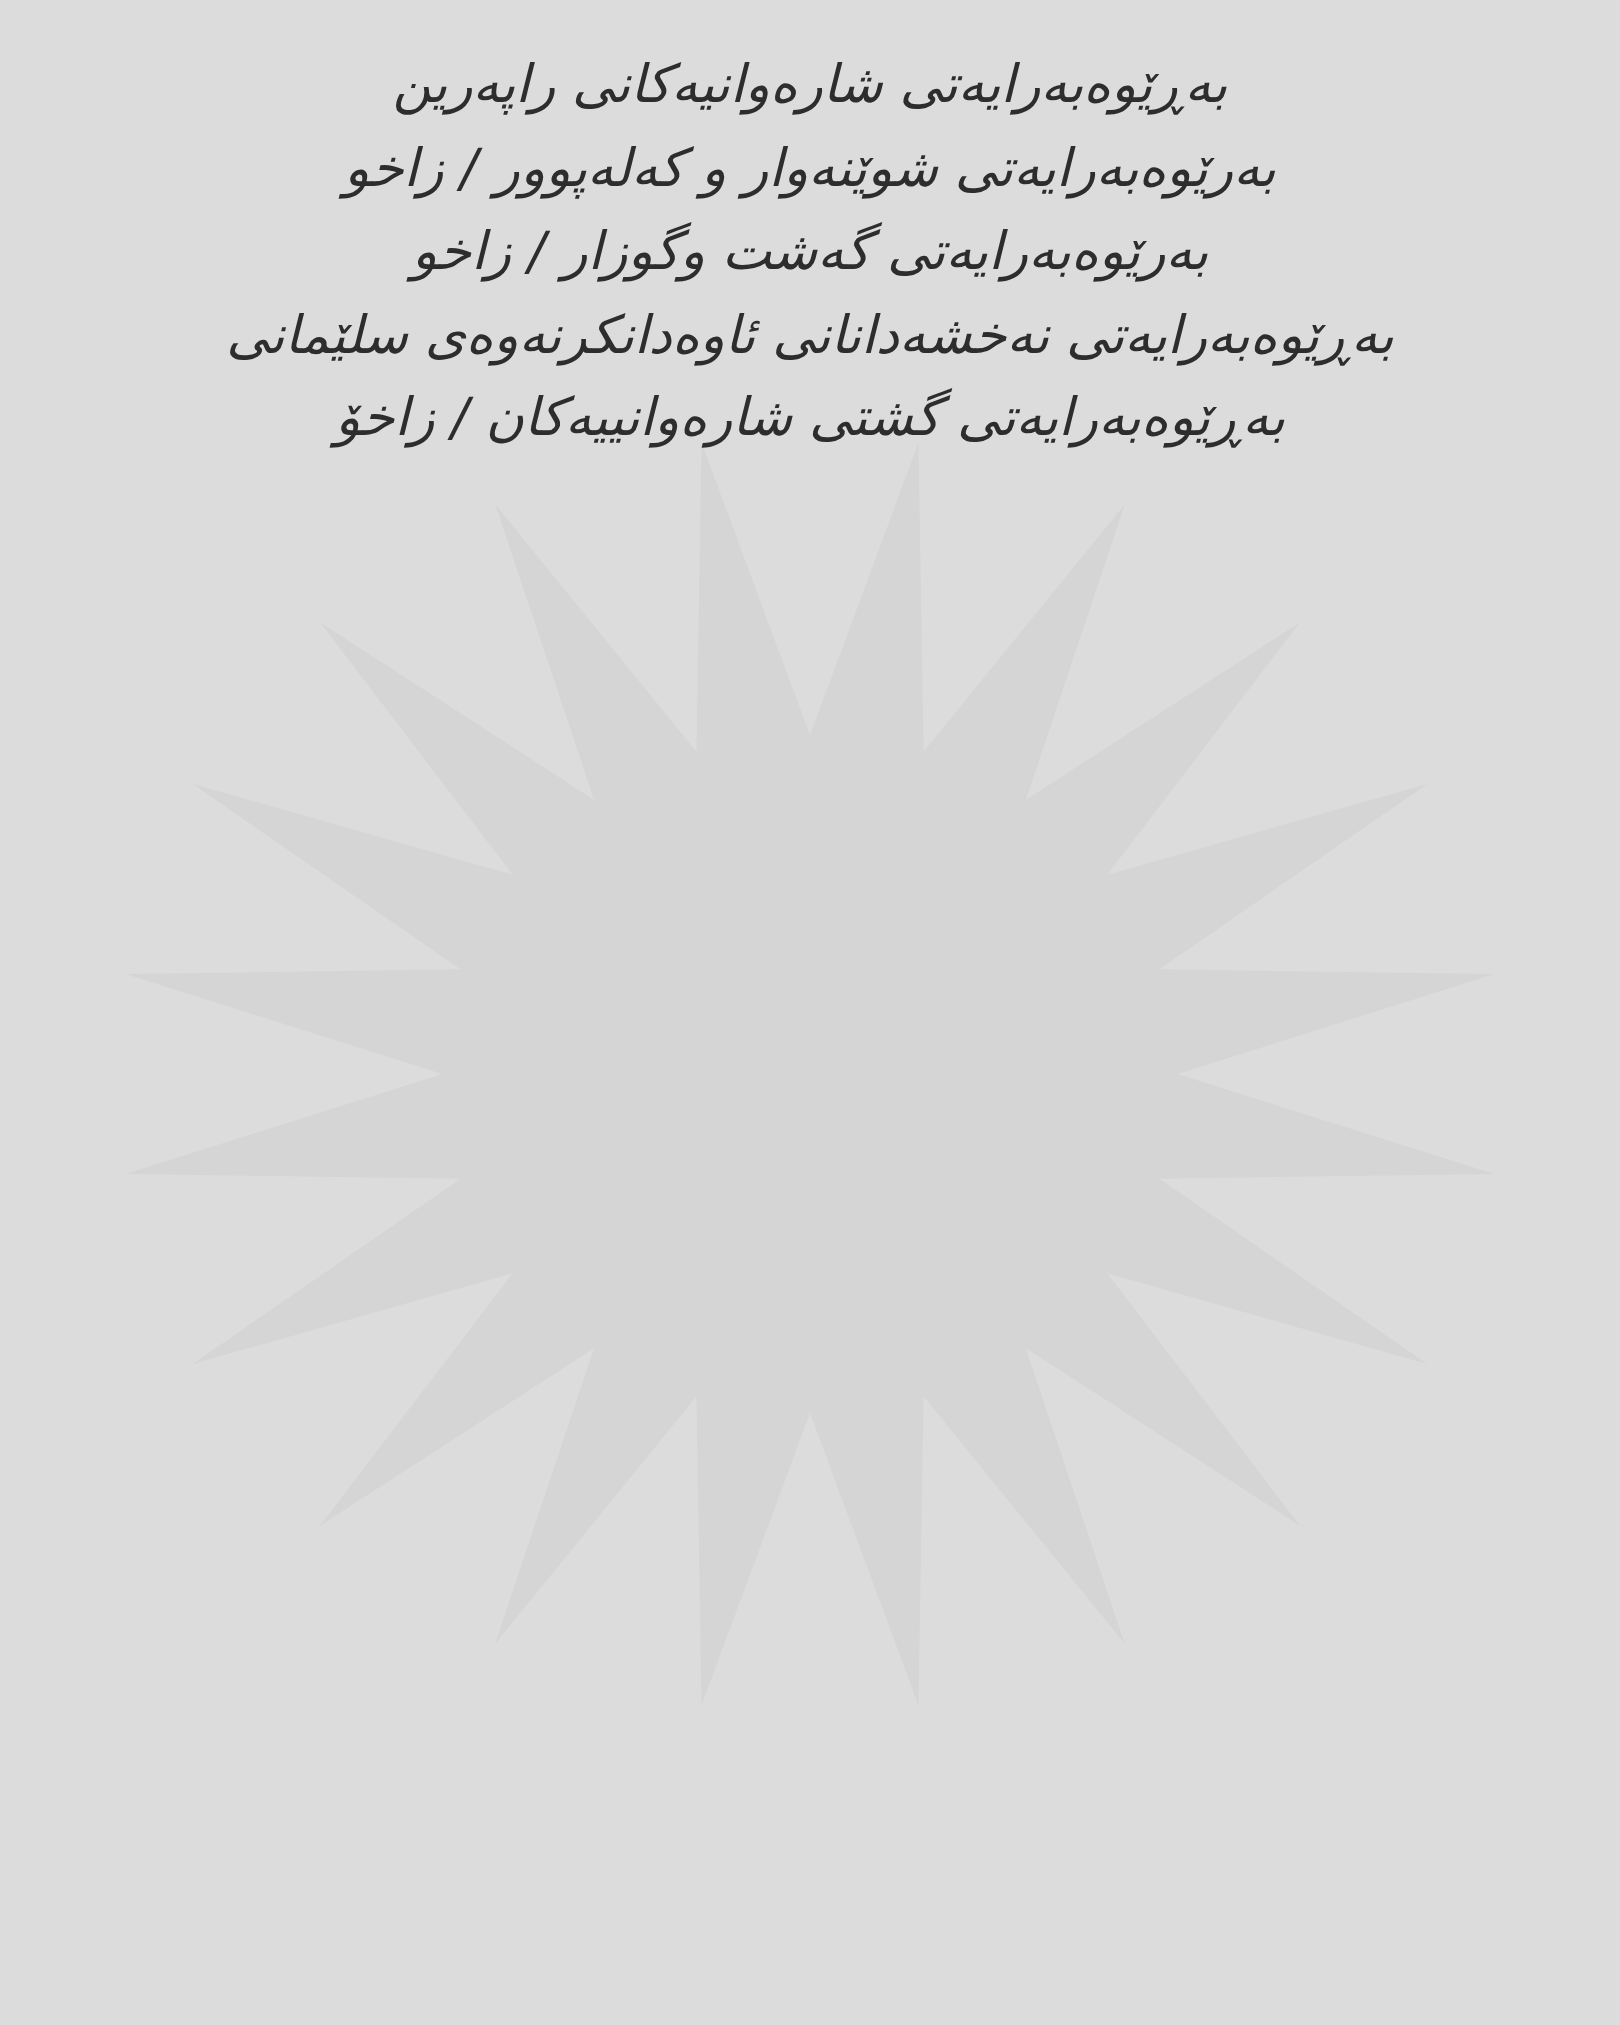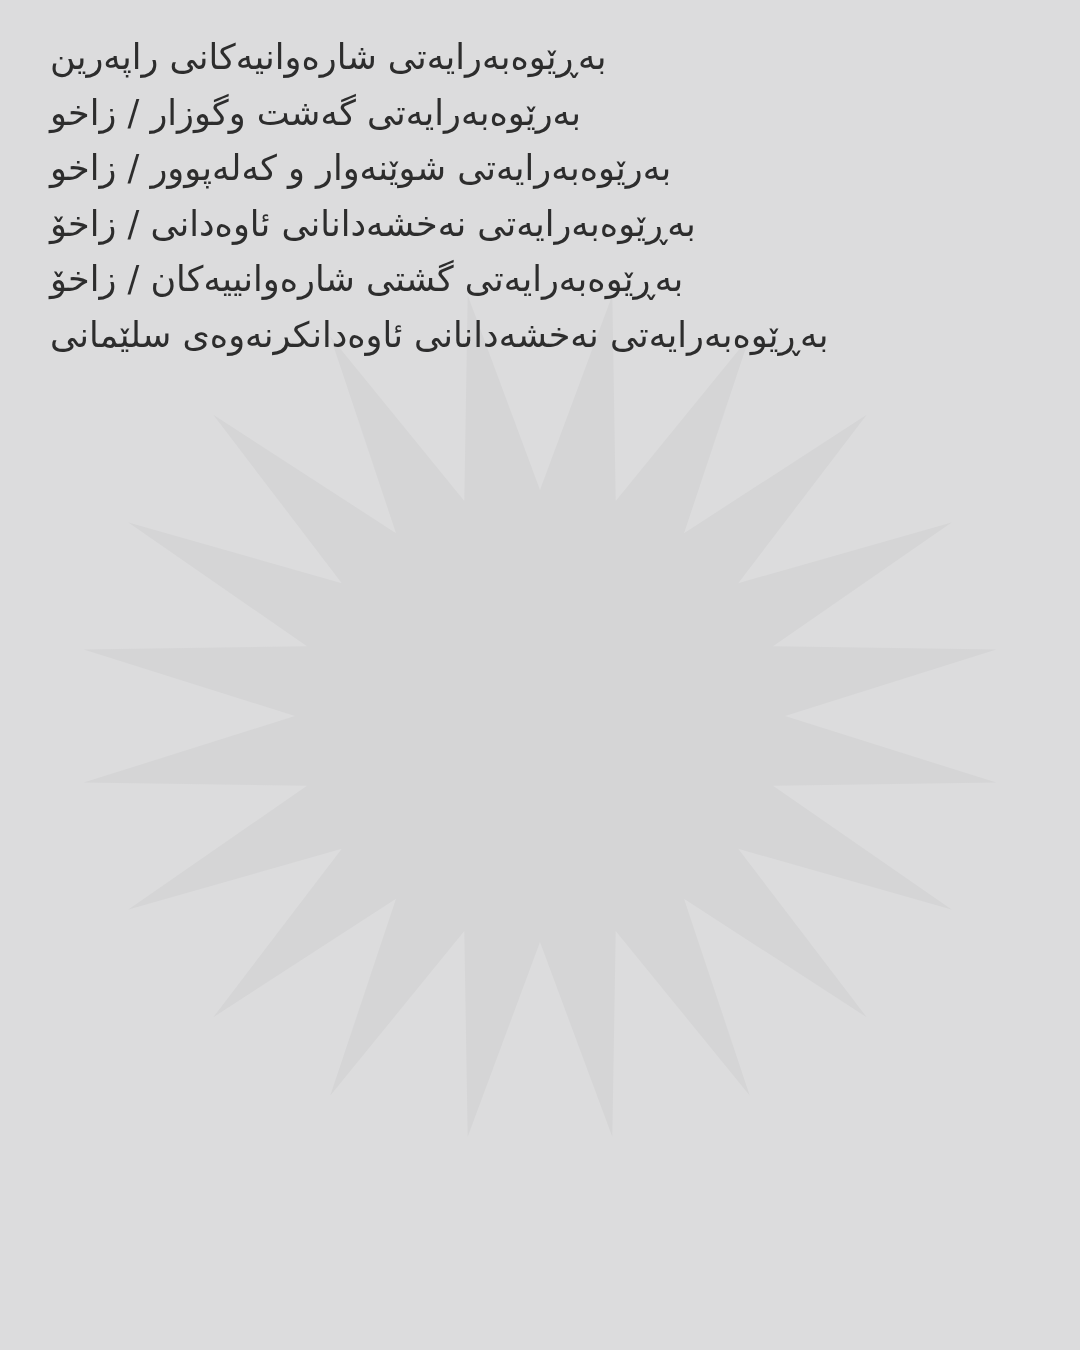--- a/index.html
+++ b/index.html
@@ -27,42 +27,42 @@
     height: 1350px;
     display: block;
     pointer-events: none;
   }
   .directorate-list {
     position: absolute;
     top: 30px;
     right: 50px;
     left: 50px;
     direction: rtl;
-    text-align: left;
+    text-align: center;
     color: var(--text-color, #2d2d2d);
     font-size: 35px;
     line-height: 55.5px;
     font-weight: 400;
     letter-spacing: 0;
+    font-style: italic;
   }
   .directorate-line {
     white-space: nowrap;
   }
 </style>
 </head>
 <body>
 
 <div class="canvas" style="--bg-color: #dcdcdd; --text-color: #2d2d2d;">
 
   <svg class="watermark" viewBox="0 0 1080 1350" aria-hidden="true">
     <polygon id="starburst" fill="#d5d5d6" points="996.3,782.6 773.0,785.8 951.6,909.4 738.2,848.8 866.7,1017.2 684.0,898.8 749.7,1095.6 615.7,930.9 612.3,1136.8 540.0,942.0 467.7,1136.8 464.3,930.9 330.3,1095.6 396.0,898.8 213.3,1017.2 341.8,848.8 128.4,909.4 307.0,785.8 83.7,782.6 295.0,716.0 83.7,649.4 307.0,646.2 128.4,522.6 341.8,583.2 213.3,414.8 396.0,533.2 330.3,336.4 464.3,501.1 467.7,295.2 540.0,490.0 612.3,295.2 615.7,501.1 749.7,336.4 684.0,533.2 866.7,414.8 738.2,583.2 951.6,522.6 773.0,646.2 996.3,649.4 785.0,716.0"></polygon>
   </svg>
 
   <div class="directorate-list">
     <div class="directorate-line">بەڕێوەبەرایەتی شارەوانیەکانی راپەرین</div>
+    <div class="directorate-line">بەرێوەبەرایەتی شوێنەوار و کەلەپوور / زاخو</div>
     <div class="directorate-line">بەرێوەبەرایەتی گەشت وگوزار / زاخو</div>
-    <div class="directorate-line">بەرێوەبەرایەتی شوێنەوار و کەلەپوور / زاخو</div>
-    <div class="directorate-line">بەڕێوەبەرایەتی نەخشەدانانی ئاوەدانی / زاخۆ</div>
+    <div class="directorate-line">بەڕێوەبەرایەتی نەخشەدانانی ئاوەدانکرنەوەی سلێمانی</div>
     <div class="directorate-line">بەڕێوەبەرایەتی گشتی شارەوانییەکان / زاخۆ</div>
-    <div class="directorate-line">بەڕێوەبەرایەتی نەخشەدانانی ئاوەدانکرنەوەی سلێمانی</div>
   </div>
 
 </div>
 
 </body></html>

